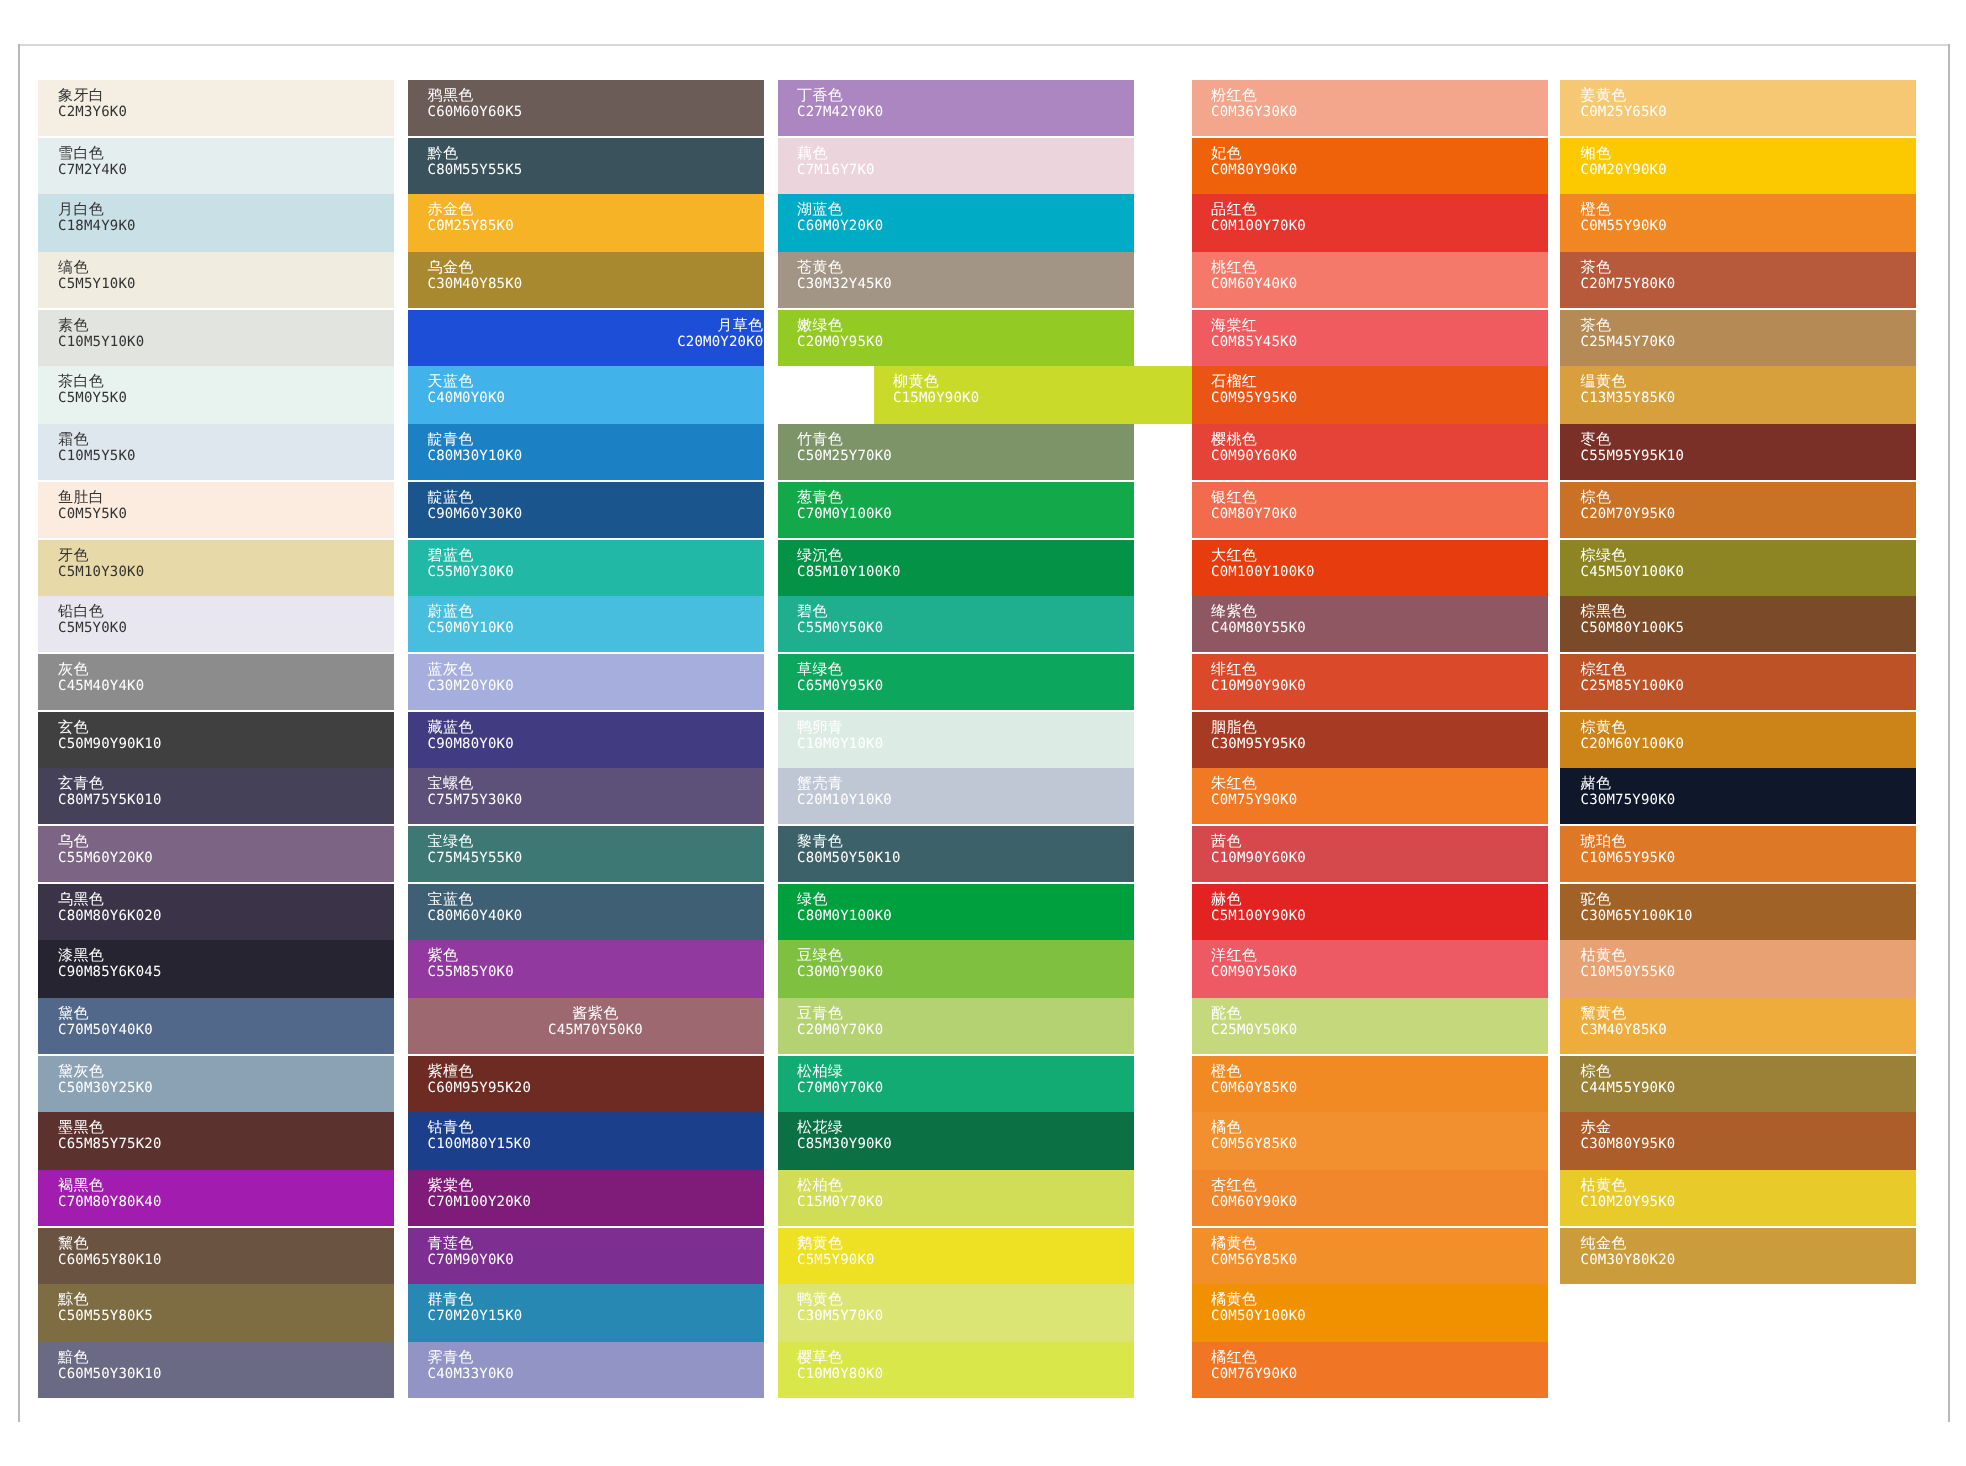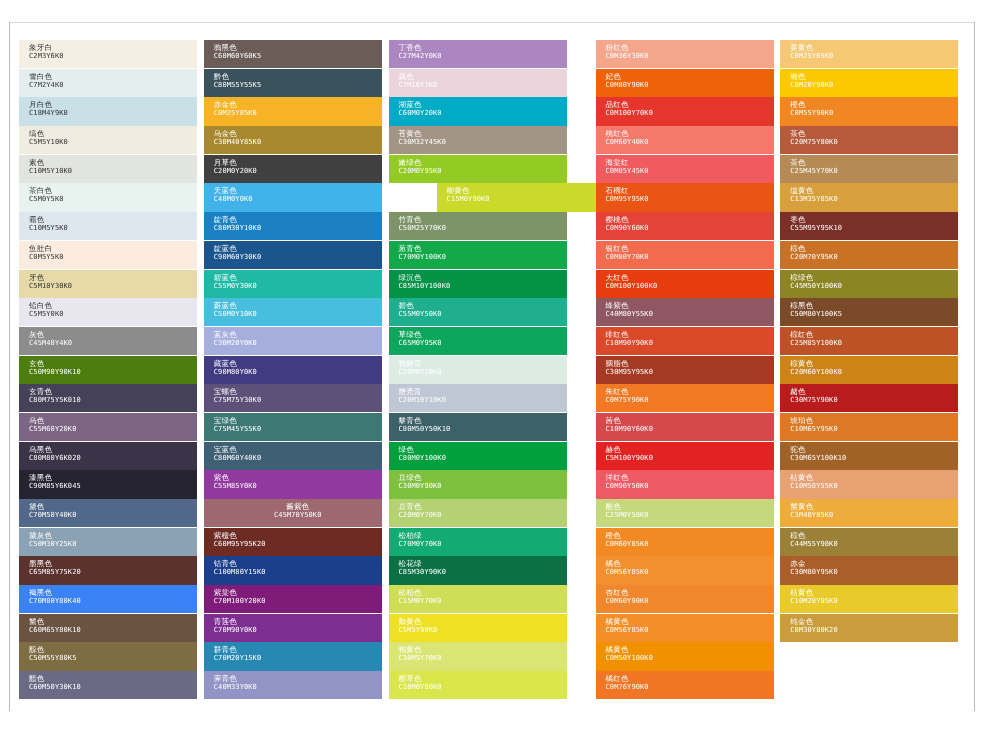--- a/index.html
+++ b/index.html
@@ -142,21 +142,21 @@
           <div class="swatch-code">C5M10Y30K0</div>
         </div>
         <div class="swatch dark-text" style="background: rgb(232, 230, 238);">
           <div class="swatch-name">铅白色</div>
           <div class="swatch-code">C5M5Y0K0</div>
         </div>
         <div class="swatch light-text" style="background: rgb(140, 140, 140);">
           <div class="swatch-name">灰色</div>
           <div class="swatch-code">C45M40Y4K0</div>
         </div>
-        <div class="swatch light-text" style="background: #4d7c0f;">
+        <div class="swatch light-text" style="background: #404040;">
           <div class="swatch-name">玄色</div>
           <div class="swatch-code">C50M90Y90K10</div>
         </div>
         <div class="swatch light-text" style="background: rgb(68, 65, 88);">
           <div class="swatch-name">玄青色</div>
           <div class="swatch-code">C80M75Y5K010</div>
         </div>
         <div class="swatch light-text" style="background: rgb(123, 100, 132);">
           <div class="swatch-name">乌色</div>
           <div class="swatch-code">C55M60Y20K0</div>
@@ -174,21 +174,21 @@
           <div class="swatch-code">C70M50Y40K0</div>
         </div>
         <div class="swatch light-text" style="background: rgb(139, 162, 180);">
           <div class="swatch-name">黛灰色</div>
           <div class="swatch-code">C50M30Y25K0</div>
         </div>
         <div class="swatch light-text" style="background: rgb(92, 50, 47);">
           <div class="swatch-name">墨黑色</div>
           <div class="swatch-code">C65M85Y75K20</div>
         </div>
-        <div class="swatch light-text" style="background: #3b82f6;">
+        <div class="swatch light-text" style="background: #a21caf;">
           <div class="swatch-name">褐黑色</div>
           <div class="swatch-code">C70M80Y80K40</div>
         </div>
         <div class="swatch light-text" style="background: rgb(106, 83, 64);">
           <div class="swatch-name">黧色</div>
           <div class="swatch-code">C60M65Y80K10</div>
         </div>
         <div class="swatch light-text" style="background: rgb(126, 108, 66);">
           <div class="swatch-name">黥色</div>
           <div class="swatch-code">C50M55Y80K5</div>
@@ -208,21 +208,21 @@
           <div class="swatch-code">C80M55Y55K5</div>
         </div>
         <div class="swatch light-text" style="background: rgb(246, 179, 38);">
           <div class="swatch-name">赤金色</div>
           <div class="swatch-code">C0M25Y85K0</div>
         </div>
         <div class="swatch light-text" style="background: rgb(168, 137, 47);">
           <div class="swatch-name">乌金色</div>
           <div class="swatch-code">C30M40Y85K0</div>
         </div>
-        <div class="swatch light-text" style="background: #404040;">
+        <div class="swatch light-text" style="background: #1d4ed8; text-align: right;">
           <div class="swatch-name">月草色</div>
           <div class="swatch-code">C20M0Y20K0</div>
         </div>
         <div class="swatch light-text" style="background: rgb(66, 179, 234);">
           <div class="swatch-name">天蓝色</div>
           <div class="swatch-code">C40M0Y0K0</div>
         </div>
         <div class="swatch light-text" style="background: rgb(28, 129, 196);">
           <div class="swatch-name">靛青色</div>
           <div class="swatch-code">C80M30Y10K0</div>
@@ -522,21 +522,21 @@
           <div class="swatch-code">C50M80Y100K5</div>
         </div>
         <div class="swatch light-text" style="background: rgb(189, 82, 38);">
           <div class="swatch-name">棕红色</div>
           <div class="swatch-code">C25M85Y100K0</div>
         </div>
         <div class="swatch light-text" style="background: rgb(204, 131, 24);">
           <div class="swatch-name">棕黄色</div>
           <div class="swatch-code">C20M60Y100K0</div>
         </div>
-        <div class="swatch light-text" style="background: #b91c1c;">
+        <div class="swatch light-text" style="background: #0f172a;">
           <div class="swatch-name">赭色</div>
           <div class="swatch-code">C30M75Y90K0</div>
         </div>
         <div class="swatch light-text" style="background: rgb(221, 121, 38);">
           <div class="swatch-name">琥珀色</div>
           <div class="swatch-code">C10M65Y95K0</div>
         </div>
         <div class="swatch light-text" style="background: rgb(160, 98, 38);">
           <div class="swatch-name">驼色</div>
           <div class="swatch-code">C30M65Y100K10</div>

